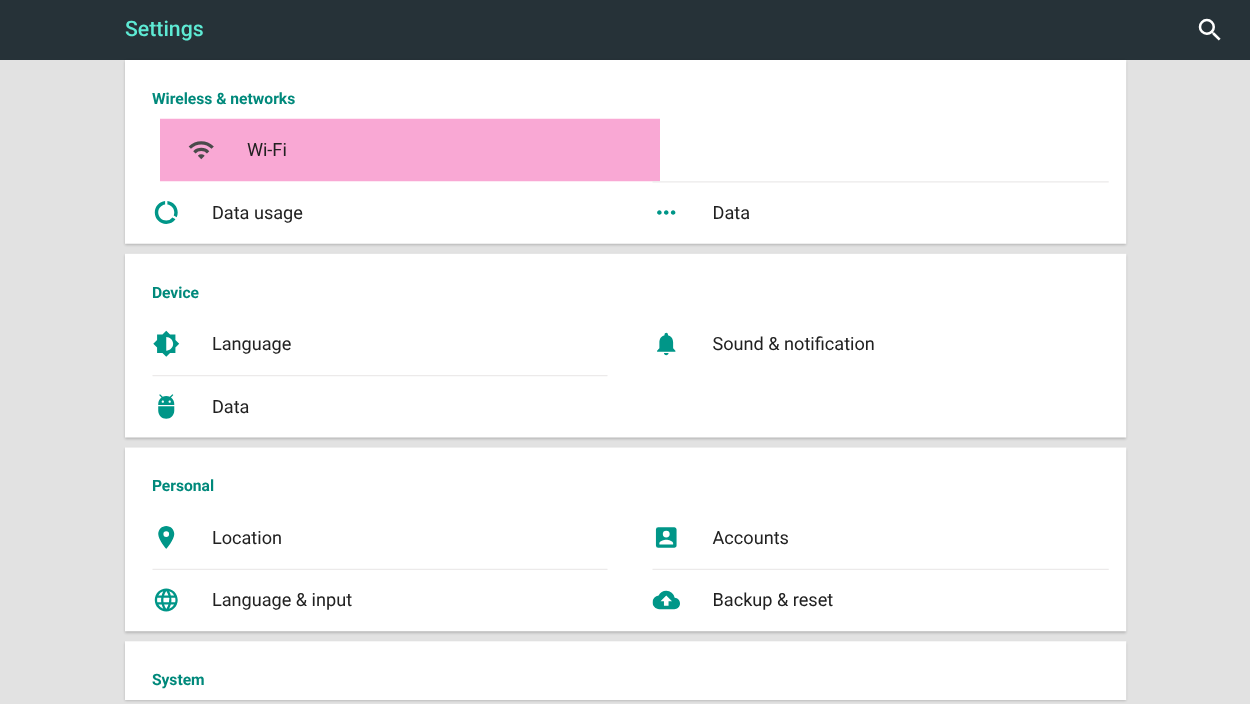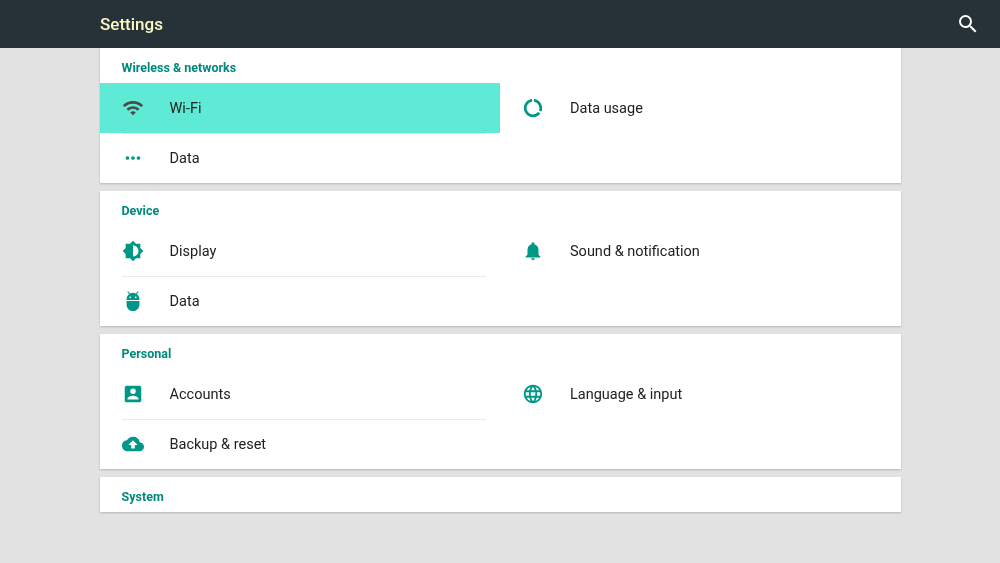--- a/index.html
+++ b/index.html
@@ -9,37 +9,37 @@
       width: 1000px;
       height: 563px;
       overflow: hidden;
     }
     .appbar {
       height: 48px;
       background: #263238;
       display: flex;
       align-items: center;
       padding: 0 20px 0 100px;
-      color: #fef9c3;
+      color: #5eead4;
     }
     .appbar-title {
       font-size: 17px;
       font-weight: 500;
       flex: 1;
     }
     .search-btn { width: 24px; height: 24px; fill: #fff; cursor: pointer; }
     .content {
       width: 801px;
       margin: 0 auto;
     }
     .card {
       background: #fff;
       box-shadow: 0 1px 2px rgba(0,0,0,0.2);
       margin-bottom: 8px;
-      padding-top: 2px;
+      padding-top: 14px;
     }
     .section-header {
       color: #00897b;
       font-size: 12.5px;
       font-weight: 700;
       padding: 10px 22px 8px;
     }
     .grid {
       display: flex;
       flex-wrap: wrap;
@@ -47,21 +47,22 @@
     .item {
       width: 50%;
       height: 50px;
       display: flex;
       align-items: center;
       padding-left: 22px;
       cursor: pointer;
       position: relative;
     }
     .item.selected {
-      background: #5eead4;
+      background: #f9a8d4;
+      margin-left: 28px;
     }
     .item:not(.selected):not(.no-divider)::before {
       content: "";
       position: absolute;
       left: 22px; right: 14px; top: 0;
       border-top: 1px solid #eceaea;
     }
     .grid .item:nth-child(1)::before,
     .grid .item:nth-child(2)::before { border: none; }
     .icon {
@@ -110,40 +111,46 @@
     </div>
   </div>
 
   <div class="card">
     <div class="section-header">Device</div>
     <div class="grid">
       <div class="item no-divider">
         <svg class="icon" viewBox="0 0 24 24">
             <path d="M20 15.31L23.31 12 20 8.69V4h-4.69L12 .69 8.69 4H4v4.69L.69 12 4 15.31V20h4.69L12 23.31 15.31 20H20v-4.69zM12 18V6c3.31 0 6 2.69 6 6s-2.69 6-6 6z"></path>
           </svg>
-        <span class="label">Display</span>
+        <span class="label">Language</span>
       </div>
       <div class="item no-divider">
         <svg class="icon" viewBox="0 0 24 24">
             <path d="M12 22c1.1 0 2-.9 2-2h-4c0 1.1.9 2 2 2zm6-6v-5c0-3.07-1.64-5.64-4.5-6.32V4c0-.83-.67-1.5-1.5-1.5s-1.5.67-1.5 1.5v.68C7.63 5.36 6 7.92 6 11v5l-2 2v1h16v-1l-2-2z"></path>
           </svg>
         <span class="label">Sound &amp; notification</span>
       </div>
       <div class="item">
         <svg class="icon" viewBox="0 0 24 24">
             <path d="M5 16c0 3.87 3.13 7 7 7s7-3.13 7-7v-4H5v4zM16.12 4.37l2.1-2.1-.82-.83-2.3 2.31C14.16 3.28 13.12 3 12 3s-2.16.28-3.09.75L6.6 1.44l-.82.83 2.1 2.1C6.14 5.64 5 7.68 5 10v1h14v-1c0-2.32-1.14-4.36-2.88-5.63zM9 9c-.55 0-1-.45-1-1s.45-1 1-1 1 .45 1 1-.45 1-1 1zm6 0c-.55 0-1-.45-1-1s.45-1 1-1 1 .45 1 1-.45 1-1 1z"></path>
           </svg>
         <span class="label">Data</span>
       </div>
     </div>
   </div>
 
   <div class="card">
     <div class="section-header">Personal</div>
     <div class="grid">
+      <div class="item no-divider">
+        <svg class="icon" viewBox="0 0 24 24">
+            <path d="M12 2C8.13 2 5 5.13 5 9c0 5.25 7 13 7 13s7-7.75 7-13c0-3.87-3.13-7-7-7zm0 9.5a2.5 2.5 0 010-5 2.5 2.5 0 010 5z"></path>
+          </svg>
+        <span class="label">Location</span>
+      </div>
       <div class="item">
         <svg class="icon" viewBox="0 0 24 24">
             <path d="M3 5v14a2 2 0 002 2h14c1.1 0 2-.9 2-2V5c0-1.1-.9-2-2-2H5a2 2 0 00-2 2zm12 4a3 3 0 11-6 0 3 3 0 016 0zm-9 8c0-2 4-3.1 6-3.1s6 1.1 6 3.1v1H6v-1z"></path>
           </svg>
         <span class="label">Accounts</span>
       </div>
       <div class="item">
         <svg class="icon" viewBox="0 0 24 24">
             <path d="M11.99 2C6.47 2 2 6.48 2 12s4.47 10 9.99 10C17.52 22 22 17.52 22 12S17.52 2 11.99 2zm6.93 6h-2.95a15.65 15.65 0 00-1.38-3.56A8.03 8.03 0 0118.92 8zM12 4.04c.83 1.2 1.48 2.53 1.91 3.96h-3.82c.43-1.43 1.08-2.76 1.91-3.96zM4.26 14C4.1 13.36 4 12.69 4 12s.1-1.36.26-2h3.38c-.08.66-.14 1.32-.14 2 0 .68.06 1.34.14 2H4.26zm.82 2h2.95c.32 1.25.78 2.45 1.38 3.56A7.987 7.987 0 015.08 16zm2.95-8H5.08a7.987 7.987 0 014.33-3.56A15.65 15.65 0 008.03 8zM12 19.96c-.83-1.2-1.48-2.53-1.91-3.96h3.82c-.43 1.43-1.08 2.76-1.91 3.96zM14.34 14H9.66c-.09-.66-.16-1.32-.16-2 0-.68.07-1.35.16-2h4.68c.9.65.16 1.32.16 2 0 .68-.07 1.34-.16 2zm.25 5.56c.6-1.11 1.06-2.31 1.38-3.56h2.95a8.03 8.03 0 01-4.33 3.56zM16.36 14c.08-.66.14-1.32.14-2 0-.68-.06-1.34-.14-2h3.38c.16.64.26 1.31.26 2s-.1 1.36-.26 2h-3.38z"></path>
           </svg>

